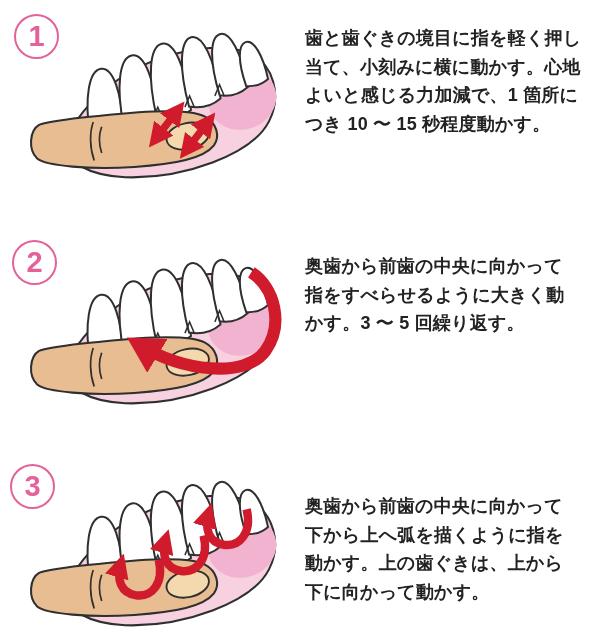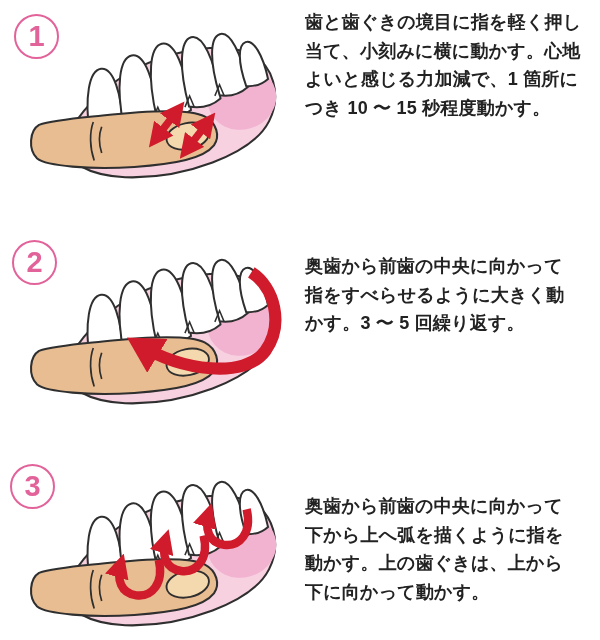--- a/index.html
+++ b/index.html
@@ -20,21 +20,21 @@
   #badge-3{left:10px;top:464px;}
   .illus{position:absolute;width:262px;height:159px;}
   #illus-1{left:24px;top:22px;}
   #illus-2{left:24px;top:248px;}
   #illus-3{left:24px;top:470px;}
   .step-text{
     position:absolute;left:305px;width:290px;
     font-size:18px;line-height:28.5px;font-weight:600;color:#222222;
     white-space:pre-line;letter-spacing:0.2px;margin:0;
   }
-  #text-1{top:8px;}
+  #text-1{top:24px;}
   #text-2{top:252px;}
   #text-3{top:492px;}
   svg{display:block;}
 </style>
 </head>
 <body>
 
 <svg width="0" height="0" style="position:absolute" aria-hidden="true">
   <defs>
     <marker id="ah-s" markerUnits="userSpaceOnUse" markerWidth="26" markerHeight="26" refX="17" refY="13" orient="auto-start-reverse">

